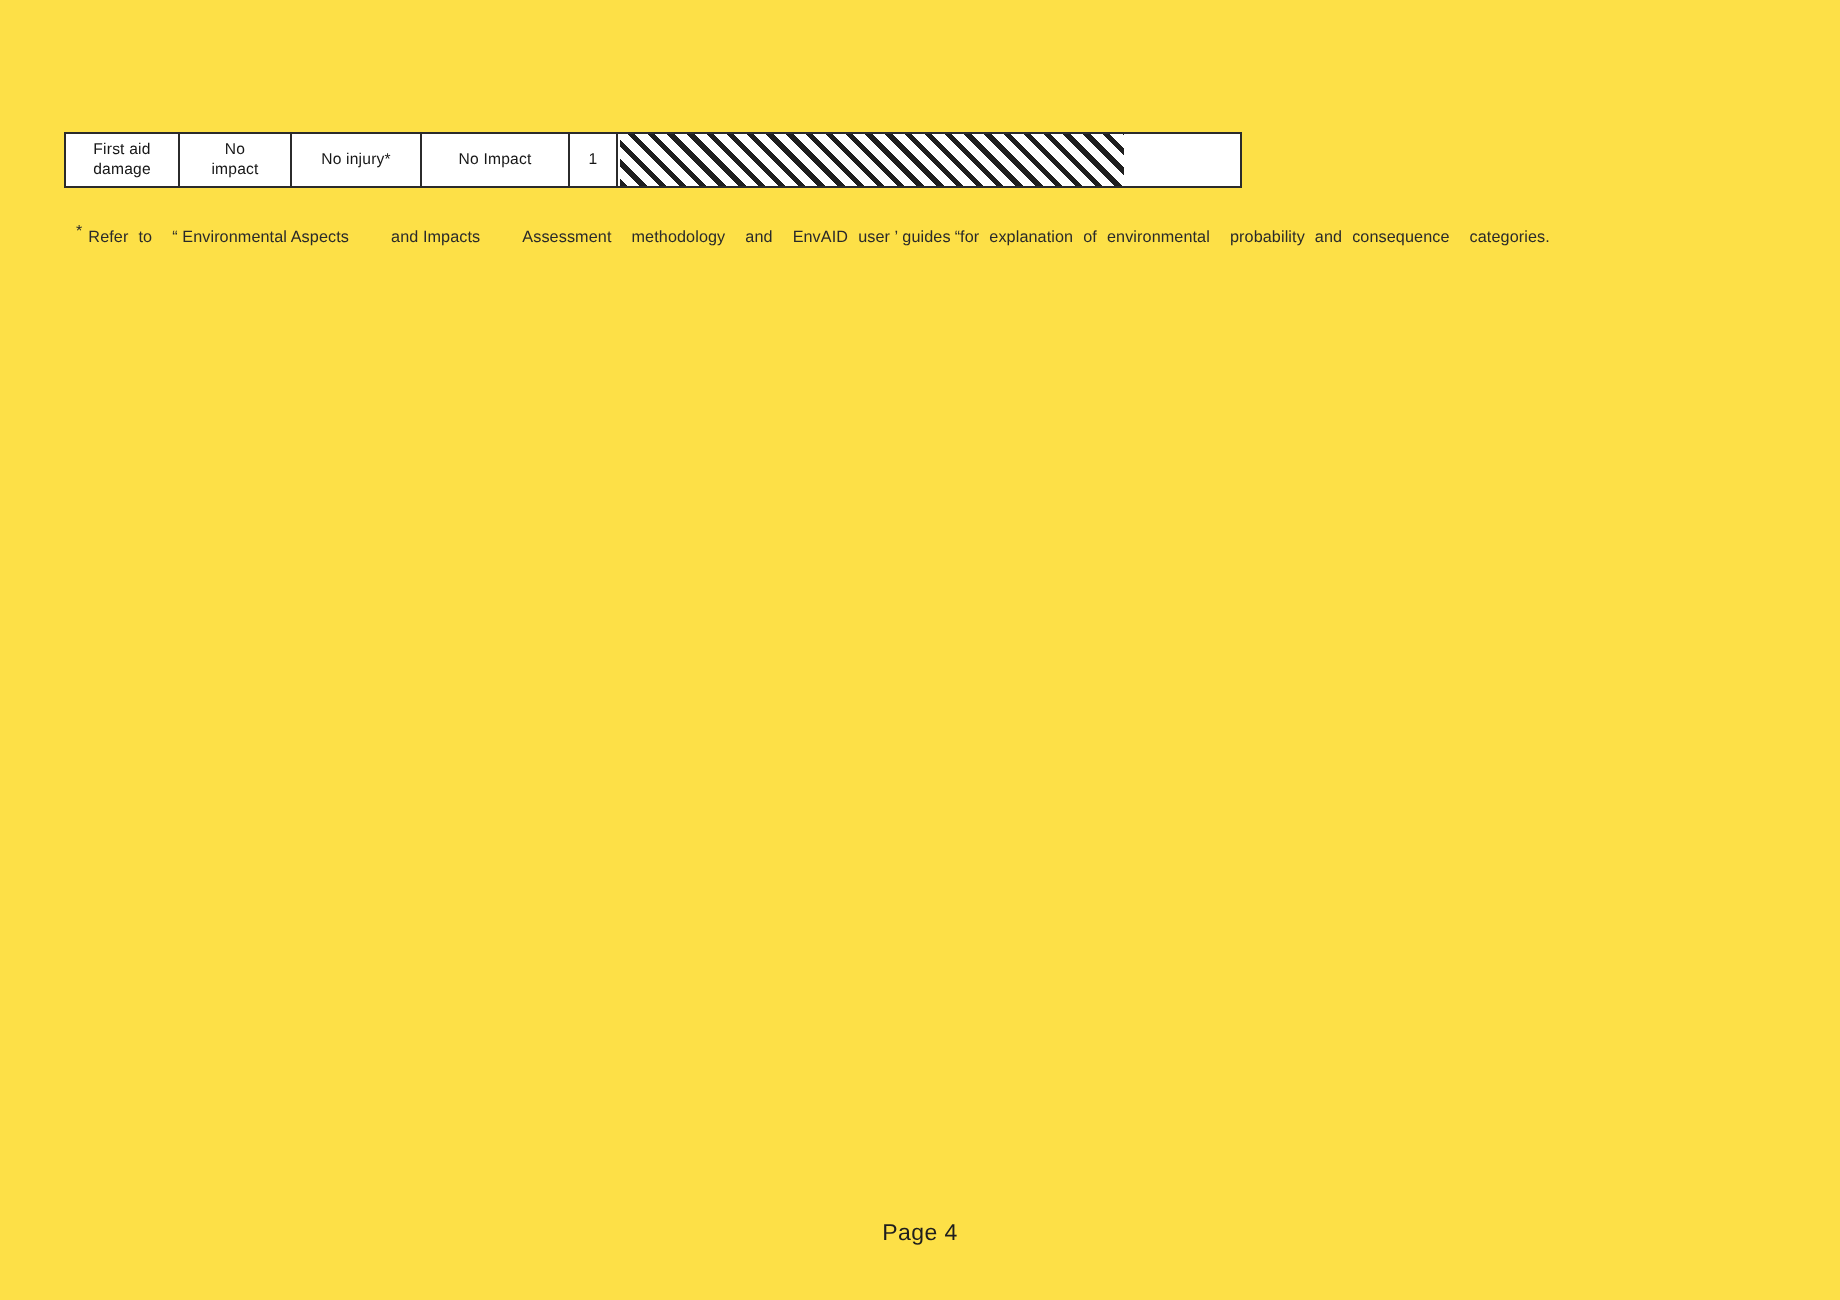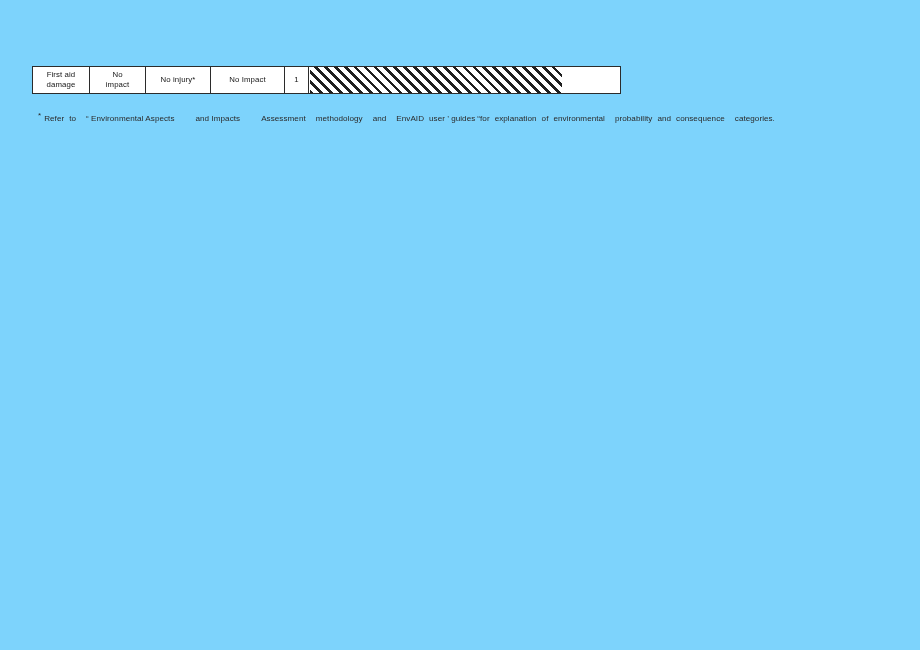--- a/index.html
+++ b/index.html
@@ -16,21 +16,21 @@
     color: #1a1a1a;
     overflow: hidden;
   }
 
   
   #page {
     position: absolute;
     left: 0; top: 0;
     width: 920px;
     height: 650px;
-    background: #7dd3fc;
+    background: #fde047;
   }
 
   
   #matrix-table {
     position: absolute;
     left: 32px;
     top: 66px;
     width: 570px;
     height: 28px;
     border-collapse: collapse;
@@ -134,14 +134,15 @@
         </td>
         <td class="col-hatch">
           <span class="hatch-fill"></span>
         </td>
       </tr>
     </tbody>
   </table>
 
   <div id="footnote"><span class="star">*</span><span class="w sp1">Refer</span><span class="w sp2">to</span><span class="w sp3">“ Environmental Aspects</span><span class="w sp3">and  Impacts</span><span class="w sp2">Assessment</span><span class="w sp2">methodology</span><span class="w sp2">and</span><span class="w sp1">EnvAID</span><span class="w sp4">user ’ guides</span><span class="w sp1">“for</span><span class="w sp1">explanation</span><span class="w sp1">of</span><span class="w sp2">environmental</span><span class="w sp1">probability</span><span class="w sp1">and</span><span class="w sp2">consequence</span><span class="w">categories.</span></div>
 
+  <div id="page-number">Page 4</div>
 
 </div>
 
 </body></html>

